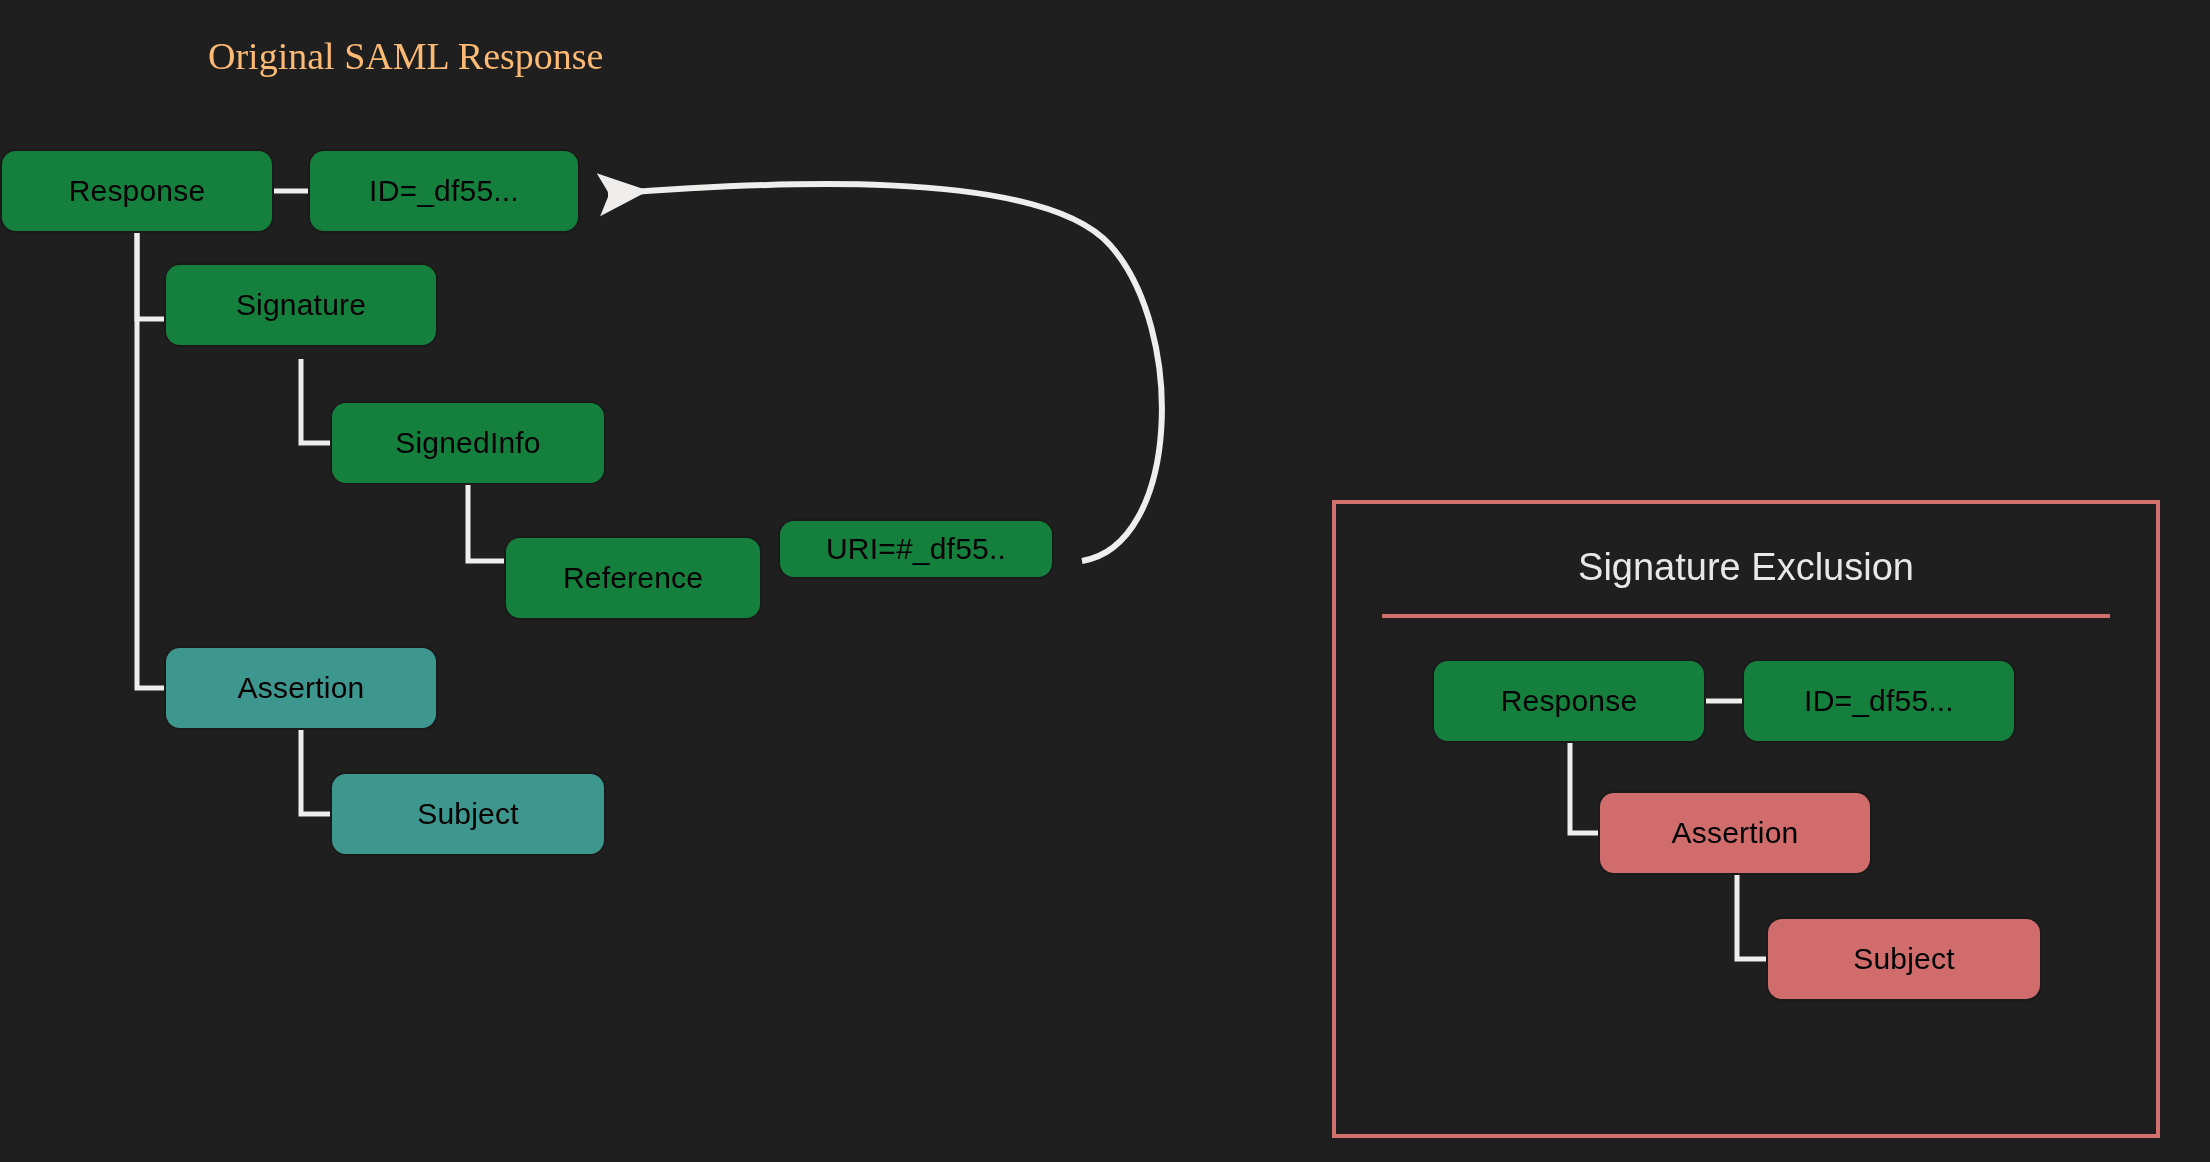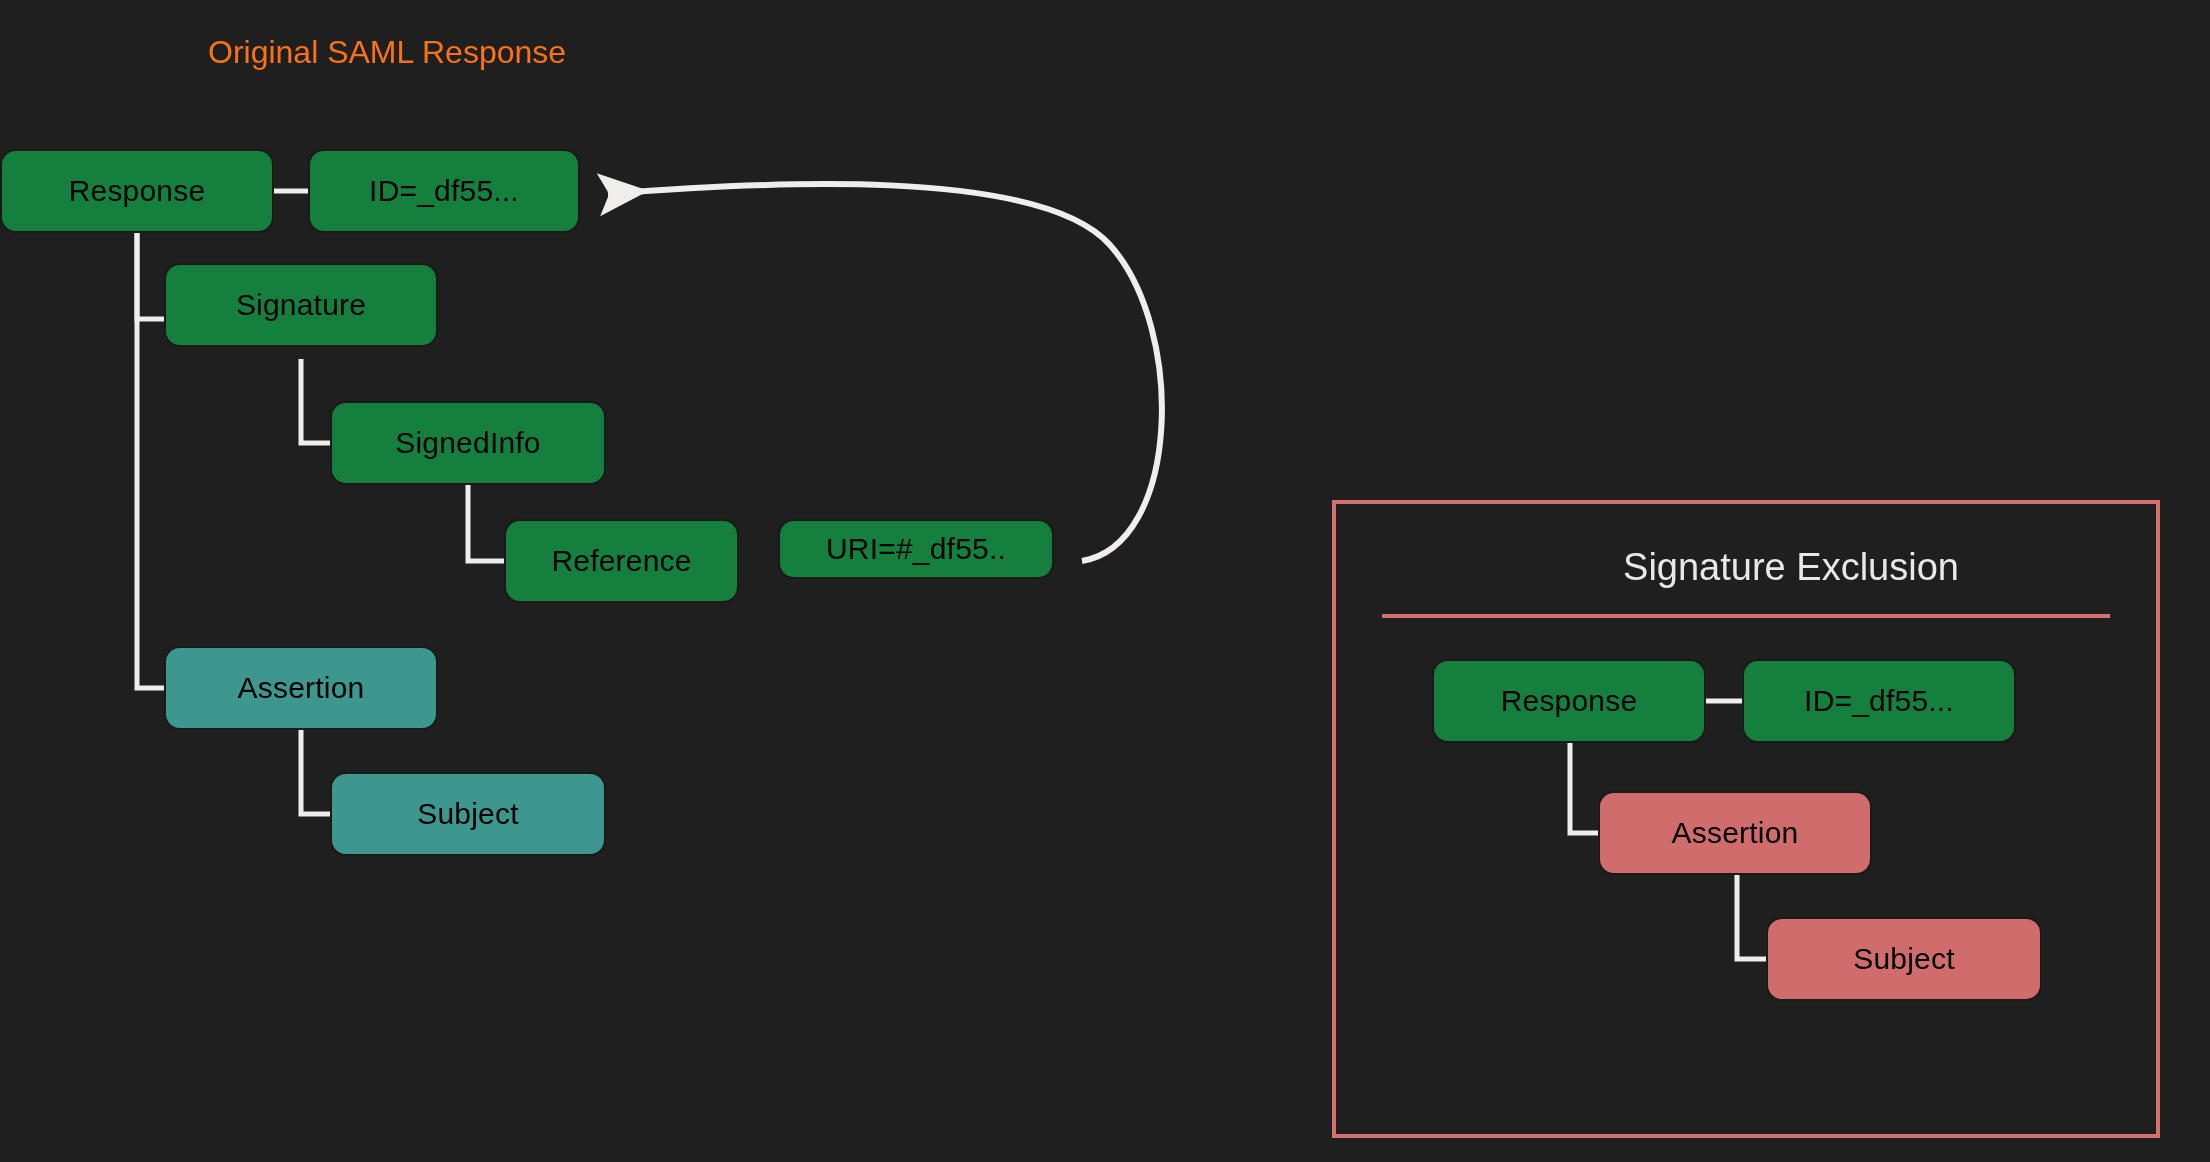--- a/index.html
+++ b/index.html
@@ -41,23 +41,23 @@
     white-space: nowrap;
     letter-spacing: 0.2px;
     box-shadow: 0 0 0 2px #1a1a1a;
   }
   .node.cyan   { background: #15803d; }
   .node.teal   { background: #3e978e; }
   .node.red    { background: #d06c6c; }
 
   .diagram-title {
     position: absolute;
-    color: #f97316;
-    font-size: 32px;
-    font-family: Liberation Sans, sans-serif;
+    color: #fdba74;
+    font-size: 38px;
+    font-family: Liberation Serif, serif;
     white-space: nowrap;
   }
   .panel {
     position: absolute;
     box-sizing: border-box;
     border: 4px solid #d3716f;
     background: transparent;
   }
   .panel-title {
     position: absolute;
@@ -114,31 +114,31 @@
   <div class="diagram-title" style="left:208px; top:34px;">Original SAML Response</div>
 
   <div class="node cyan" style="left:2px;   top:151px; width:270px; height:80px;">Response</div>
 
   <div class="node cyan" style="left:310px; top:151px; width:268px; height:80px;">ID=_df55...</div>
 
   <div class="node cyan" style="left:166px; top:265px; width:270px; height:80px;">Signature</div>
 
   <div class="node cyan" style="left:332px; top:403px; width:272px; height:80px;">SignedInfo</div>
 
-  <div class="node cyan" style="left:506px; top:521px; width:231px; height:80px;">Reference</div>
+  <div class="node cyan" style="left:506px; top:538px; width:254px; height:80px;">Reference</div>
 
   <div class="node cyan" style="left:780px; top:521px; width:272px; height:56px;">URI=#_df55..</div>
 
   <div class="node teal" style="left:166px; top:648px; width:270px; height:80px;">Assertion</div>
 
   <div class="node teal" style="left:332px; top:774px; width:272px; height:80px;">Subject</div>
 
   <div class="panel" style="left:1332px; top:500px; width:828px; height:638px;"></div>
 
-  <div class="panel-title" style="left:1332px; top:546px; width:828px;padding-left:45px;">Signature Exclusion</div>
+  <div class="panel-title" style="left:1332px; top:546px; width:828px;">Signature Exclusion</div>
 
   <div class="panel-rule" style="left:1382px; top:614px; width:728px;"></div>
 
   <div class="node cyan" style="left:1434px; top:661px; width:270px; height:80px;">Response</div>
 
   <div class="node cyan" style="left:1744px; top:661px; width:270px; height:80px;">ID=_df55...</div>
 
   <div class="node red" style="left:1600px; top:793px; width:270px; height:80px;">Assertion</div>
 
   <div class="node red" style="left:1768px; top:919px; width:272px; height:80px;">Subject</div>

